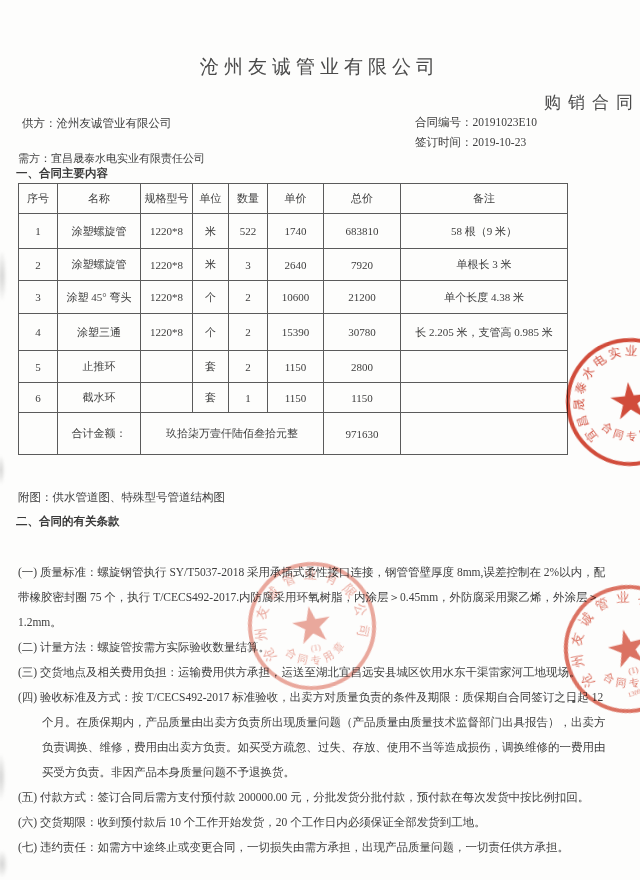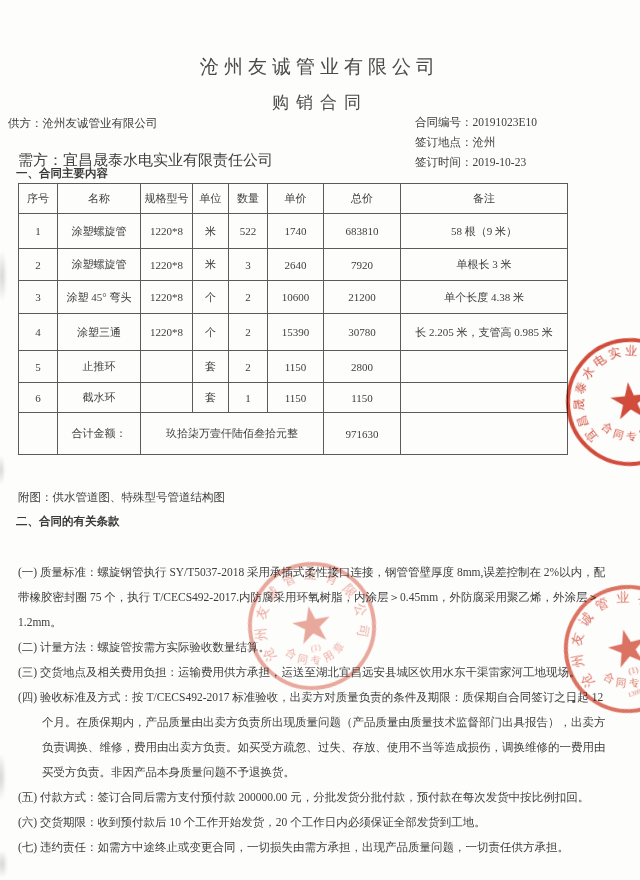--- a/index.html
+++ b/index.html
@@ -1,23 +1,23 @@
 <!DOCTYPE html>
 <html lang="zh"><head>
 <meta charset="utf-8">
 <style>
   html,body{margin:0;padding:0;}
   body{width:640px;height:880px;background:#ffffff;font-family:"Liberation Serif","DejaVu Serif",serif;}
   #page{position:relative;width:640px;height:880px;background:#fdfdfc;overflow:hidden;color:#3d3d3d;}
   .abs{position:absolute;}
   
   .doc-title{top:54px;left:0;width:100%;text-align:center;font-size:19px;letter-spacing:5px;color:#4a4a4a;}
-  .doc-subtitle{top:91px;left:0;width:100%;text-align:center;font-size:17px;letter-spacing:7px;color:#4a4a4a;}
-  .party-supplier{top:116px;left:8px;font-size:11.5px;text-align:center;}
-  .party-buyer{top:151px;left:18px;font-size:15px;}
+  .doc-subtitle{top:91px;left:0;width:100%;text-align:right;font-size:17px;letter-spacing:7px;color:#4a4a4a;}
+  .party-supplier{top:116px;left:22px;font-size:11.5px;text-align:center;}
+  .party-buyer{top:151px;left:18px;font-size:11px;}
   .meta{top:112px;left:415px;font-size:11.5px;line-height:20px;}
   .sec-heading{font-size:11.5px;font-weight:600;color:#3a3a3a;}
   .sec1{top:166px;left:16px;}
   .sec2{top:514px;left:16px;}
   .attachment{top:490px;left:18px;font-size:11.5px;}
   
   table.main{position:absolute;top:183px;left:18px;width:549px;border-collapse:collapse;table-layout:fixed;font-size:11px;color:#3d3d3d;}
   table.main th,table.main td{border:1px solid #5b5b5b;text-align:center;padding:1px 3px;font-weight:normal;overflow:hidden;}
   table.main{border:1.5px solid #4a4a4a;}
   td.note-cell{text-align:left;padding-left:6px;}
@@ -42,21 +42,20 @@
   <div class="smudge" style="left:-4px;top:753px;width:10px;height:48px;"></div>
   <div class="smudge" style="left:-4px;top:850px;width:12px;height:28px;"></div>
   <div class="dot" style="left:572px;top:700px;"></div>
 
   <div class="abs doc-title">沧州友诚管业有限公司</div>
   <div class="abs doc-subtitle">购销合同</div>
   <div class="abs party-supplier">供方：沧州友诚管业有限公司</div>
   <div class="abs party-buyer">需方：宜昌晟泰水电实业有限责任公司</div>
   <div class="abs meta">
     <div>合同编号：20191023E10</div>
-    <div>签订地点：沧州</div>
     <div>签订时间：2019-10-23</div>
   </div>
 
   <div class="abs sec-heading sec1">一、合同主要内容</div>
 
   <table class="main">
     <colgroup>
       <col style="width:39px">
         <col style="width:83px">
         <col style="width:52px">

